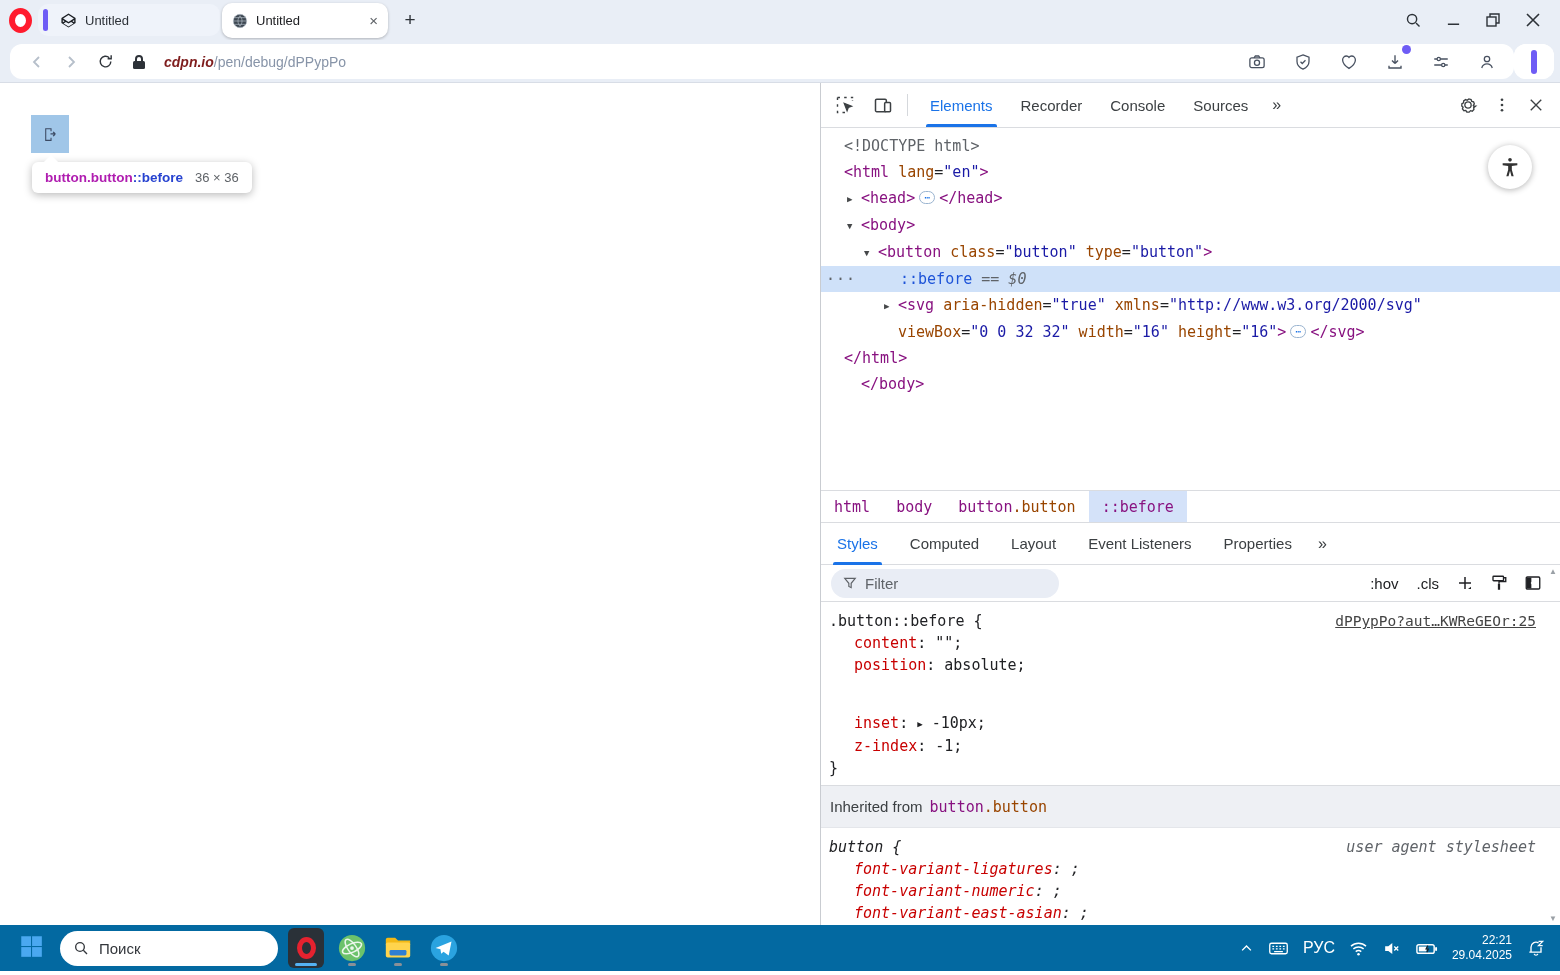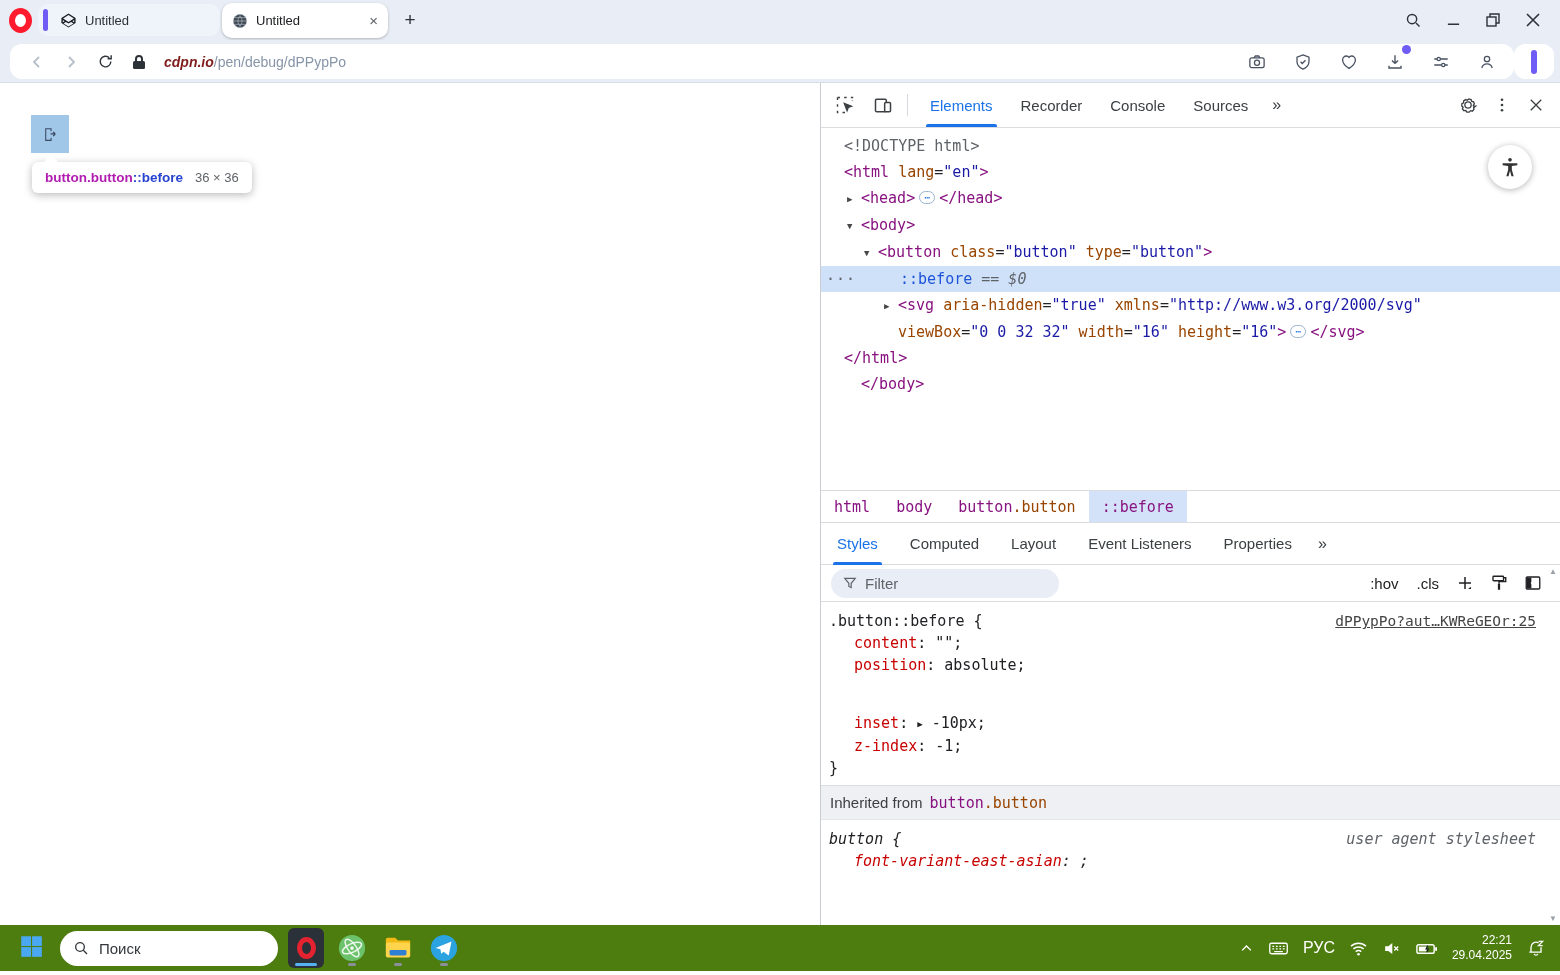--- a/index.html
+++ b/index.html
@@ -81,28 +81,28 @@
   .filter-pill { width:228px; height:29px; background:#e9edf5; border-radius:15px; display:flex; align-items:center; gap:8px; padding:0 12px; color:#5f6368; font-size:15px; }
   .f-spacer { flex:1; }
   .f-item { font-size:15px; color:#202124; margin:0 9px; font-weight:500; }
   .f-ic { width:24px; height:24px; display:flex; align-items:center; justify-content:center; margin:0 5px; color:#202124; }
 
   .styles-body { position:absolute; left:0; top:519px; width:100%; height:323px; overflow:hidden; }
   .css-block { font-size:15px; line-height:22px; padding-top:8px; font-family:"DejaVu Sans Mono", monospace; }
   .css-block .code-line { padding-right:24px; }
   .src-link { float:right; color:#444; text-decoration:underline; font-size:14.5px; }
   .ua-note { float:right; color:#5f6368; font-style:italic; }
-  .inherited-hdr { margin-top:6px; height:35px; background:#eef0f4; border-top:1px solid #dadce0; border-bottom:1px solid #e4e6ea; display:flex; align-items:center; padding:0 9px; font-size:15px; color:#3c4043; }
+  .inherited-hdr { margin-top:6px; height:43px; background:#eef0f4; border-top:1px solid #dadce0; border-bottom:1px solid #e4e6ea; display:flex; align-items:center; padding:0 9px; font-size:15px; color:#3c4043; }
   .inherited-hdr .node { font-family:"DejaVu Sans Mono", monospace; margin-left:7px; color:#881280; }
   .inherited-hdr .node .cls-part { color:#994500; }
 
   .dt-scroll { position:absolute; right:0; top:482px; width:14px; bottom:0; display:flex; flex-direction:column; justify-content:space-between; align-items:center; padding:2px 0; color:#9aa0a6; font-size:8px; }
 
   
-  .taskbar { position:absolute; left:0; top:925px; width:1560px; height:46px; background:#4d7c0f; display:flex; align-items:center; }
+  .taskbar { position:absolute; left:0; top:925px; width:1560px; height:46px; background:#0369a1; display:flex; align-items:center; }
   .tb-start { margin-left:18px; }
   .tb-search { margin-left:16px; width:218px; height:35px; background:#fff; border-radius:18px; display:flex; align-items:center; gap:10px; padding:0 13px; color:#33373c; font-size:15px; }
   .tb-app { position:relative; width:36px; height:40px; margin-left:10px; display:flex; align-items:center; justify-content:center; }
   .tb-app .ind { position:absolute; bottom:2px; left:50%; transform:translateX(-50%); width:8px; height:3px; border-radius:2px; background:#8a9097; }
   .tb-app.active { background:#2a3138; border-radius:6px; }
   .tb-app.active .ind { width:22px; background:#55b2f2; }
   .opera-o { width:19px; height:22px; border:5px solid #e5222f; border-radius:50%; }
   .tray { margin-left:auto; display:flex; align-items:center; gap:14px; padding-right:14px; color:#fff; }
   .tray .t-ic { display:flex; align-items:center; justify-content:center; }
   .tray .lang { font-size:16px; }
@@ -370,20 +370,22 @@
         <div class="code-line" style="padding-left: 33px; margin-top: 36px;"><span class="tk-red">inset</span><span class="tk-plain">: </span><span class="tk-tri">▶</span><span class="tk-plain"> -10px;</span></div>
         <div class="code-line" style="padding-left: 33px;"><span class="tk-red">z-index</span><span class="tk-plain">: -1;</span></div>
         <div class="code-line" style="padding-left: 8px;"><span class="tk-plain">}</span></div>
       </div>
     <div class="inherited-hdr">
       <span>Inherited from</span>
       <span class="node"><span>button</span><span class="cls-part">.button</span></span>
     </div>
     <div class="css-block">
         <div class="code-line" style="padding-left: 8px;"><span class="ua-note">user agent stylesheet</span><span class="tk-pi">button {</span></div>
+        <div class="code-line" style="padding-left: 33px;"><span class="tk-redi">font-variant-ligatures</span><span class="tk-pi">: ;</span></div>
+        <div class="code-line" style="padding-left: 33px;"><span class="tk-redi">font-variant-numeric</span><span class="tk-pi">: ;</span></div>
         <div class="code-line" style="padding-left: 33px;"><span class="tk-redi">font-variant-east-asian</span><span class="tk-pi">: ;</span></div>
       </div>
   </div>
 
   <div class="dt-scroll">
       <span>▲</span>
       <span>▼</span>
     </div>
 </div>
 

